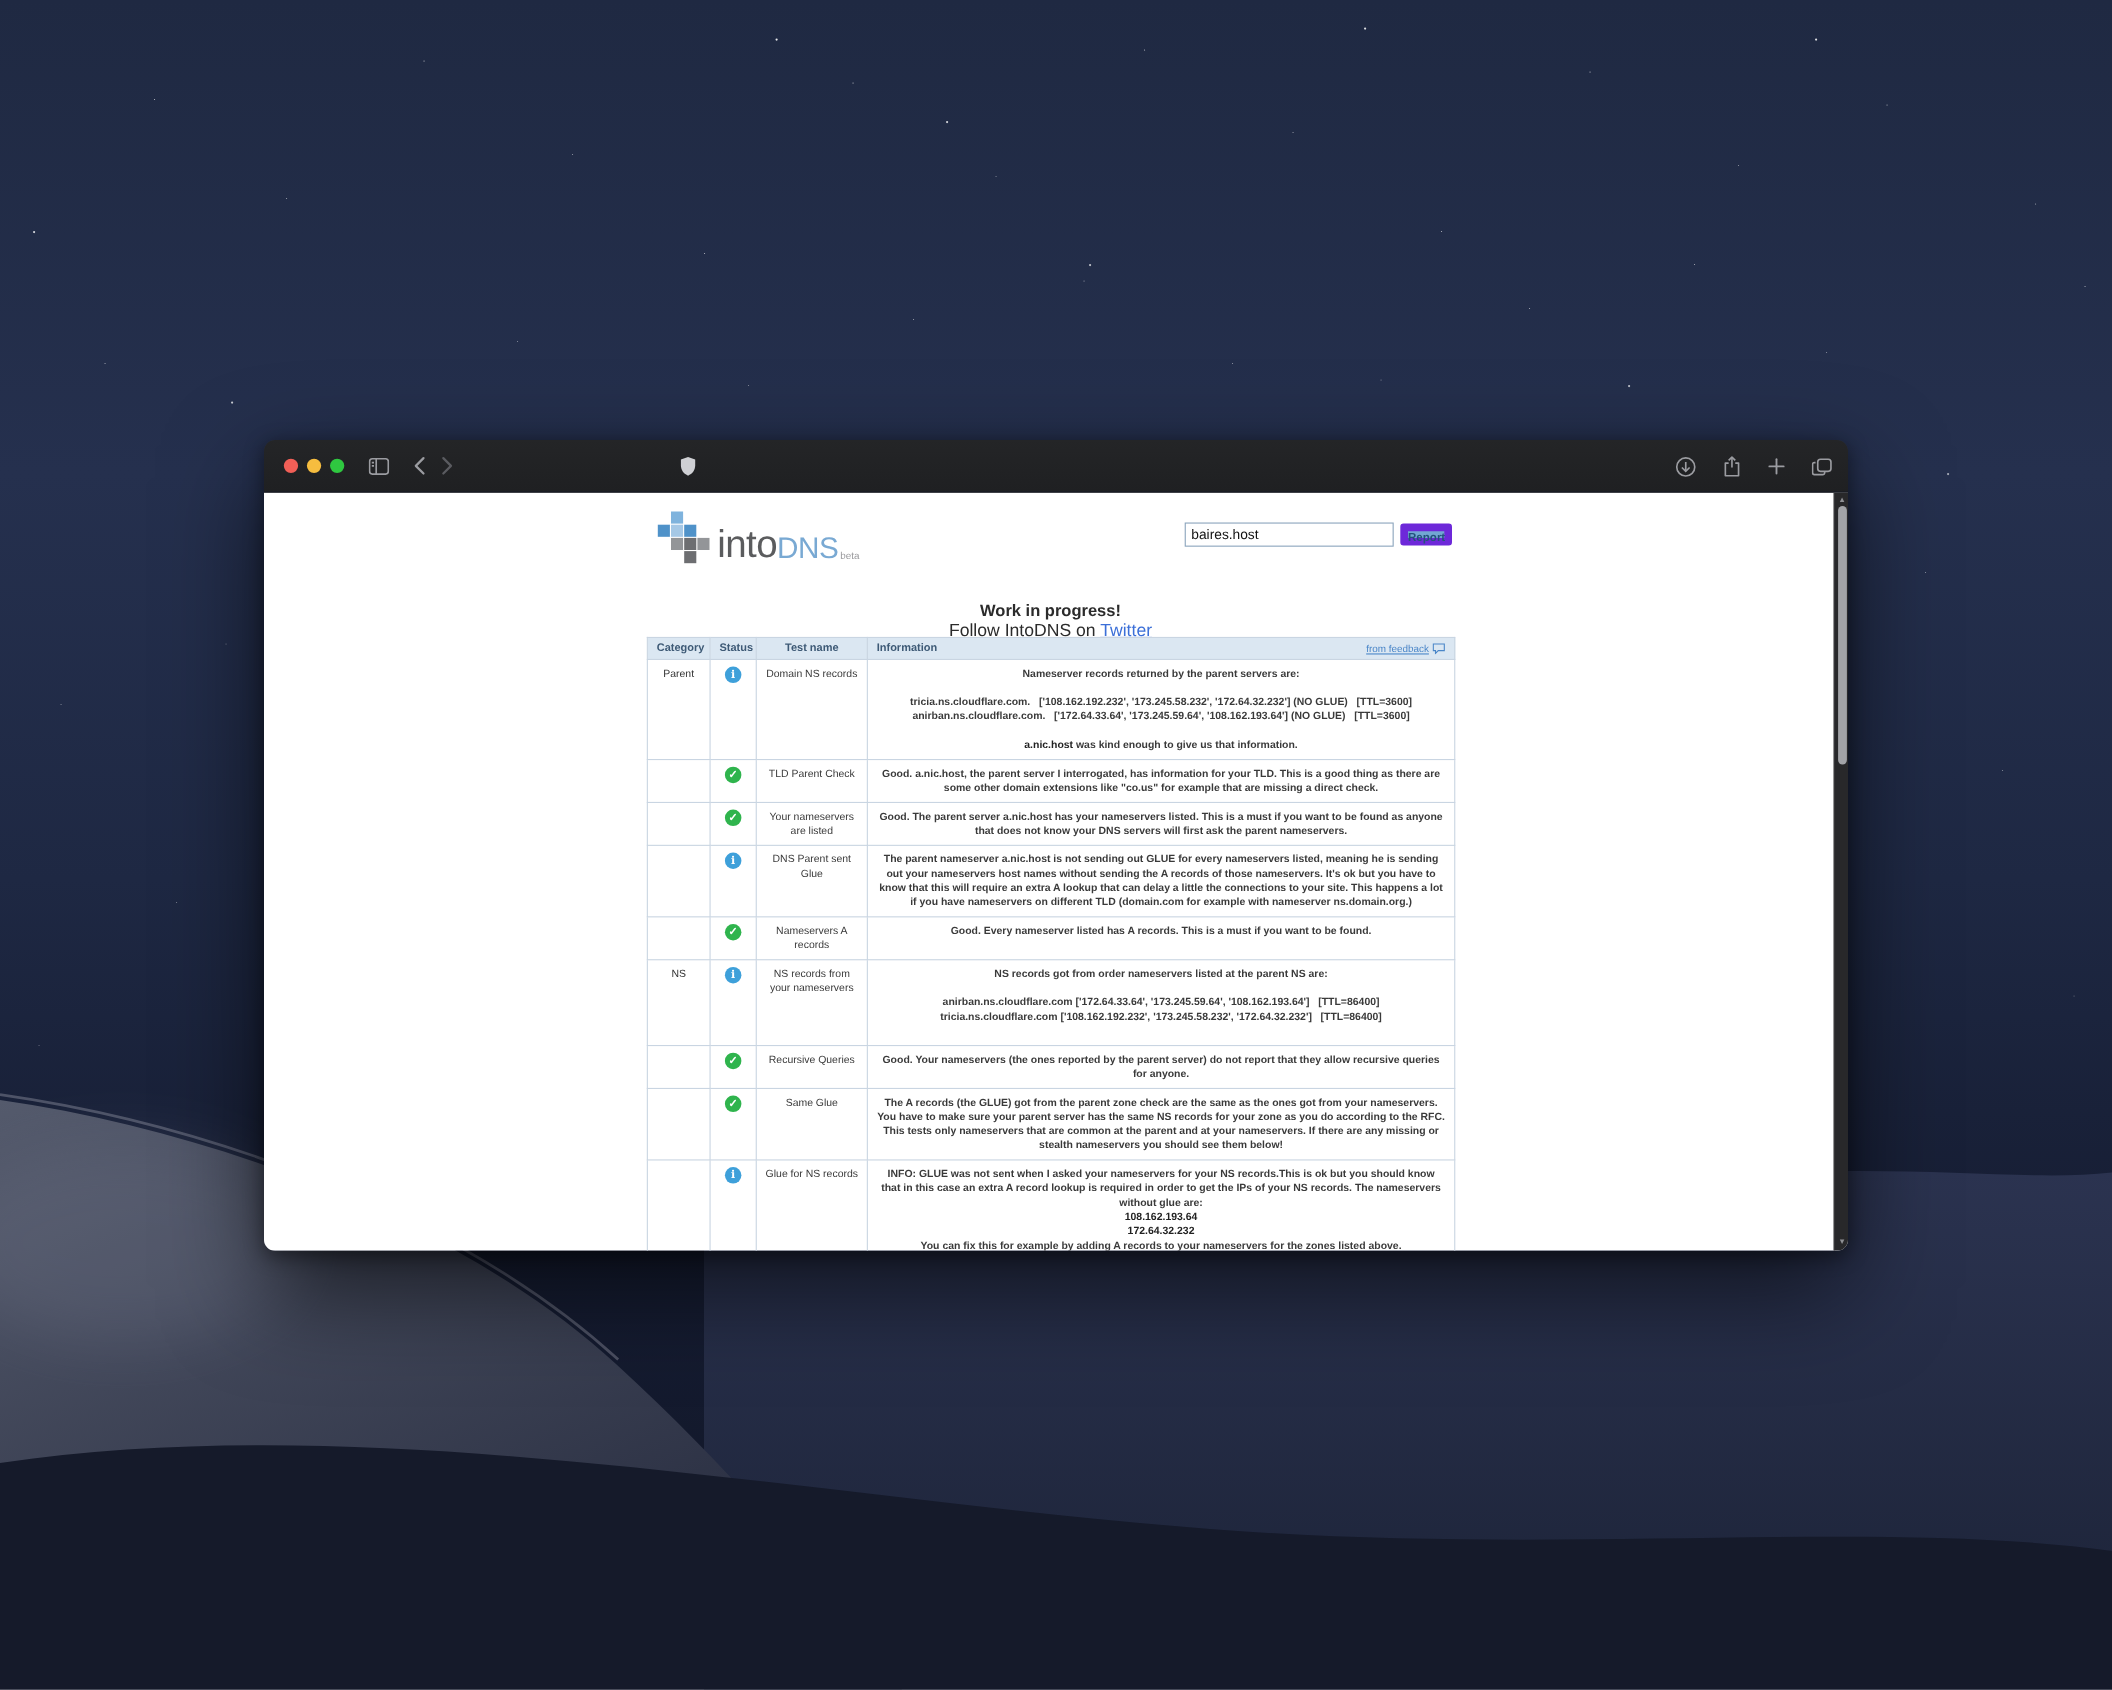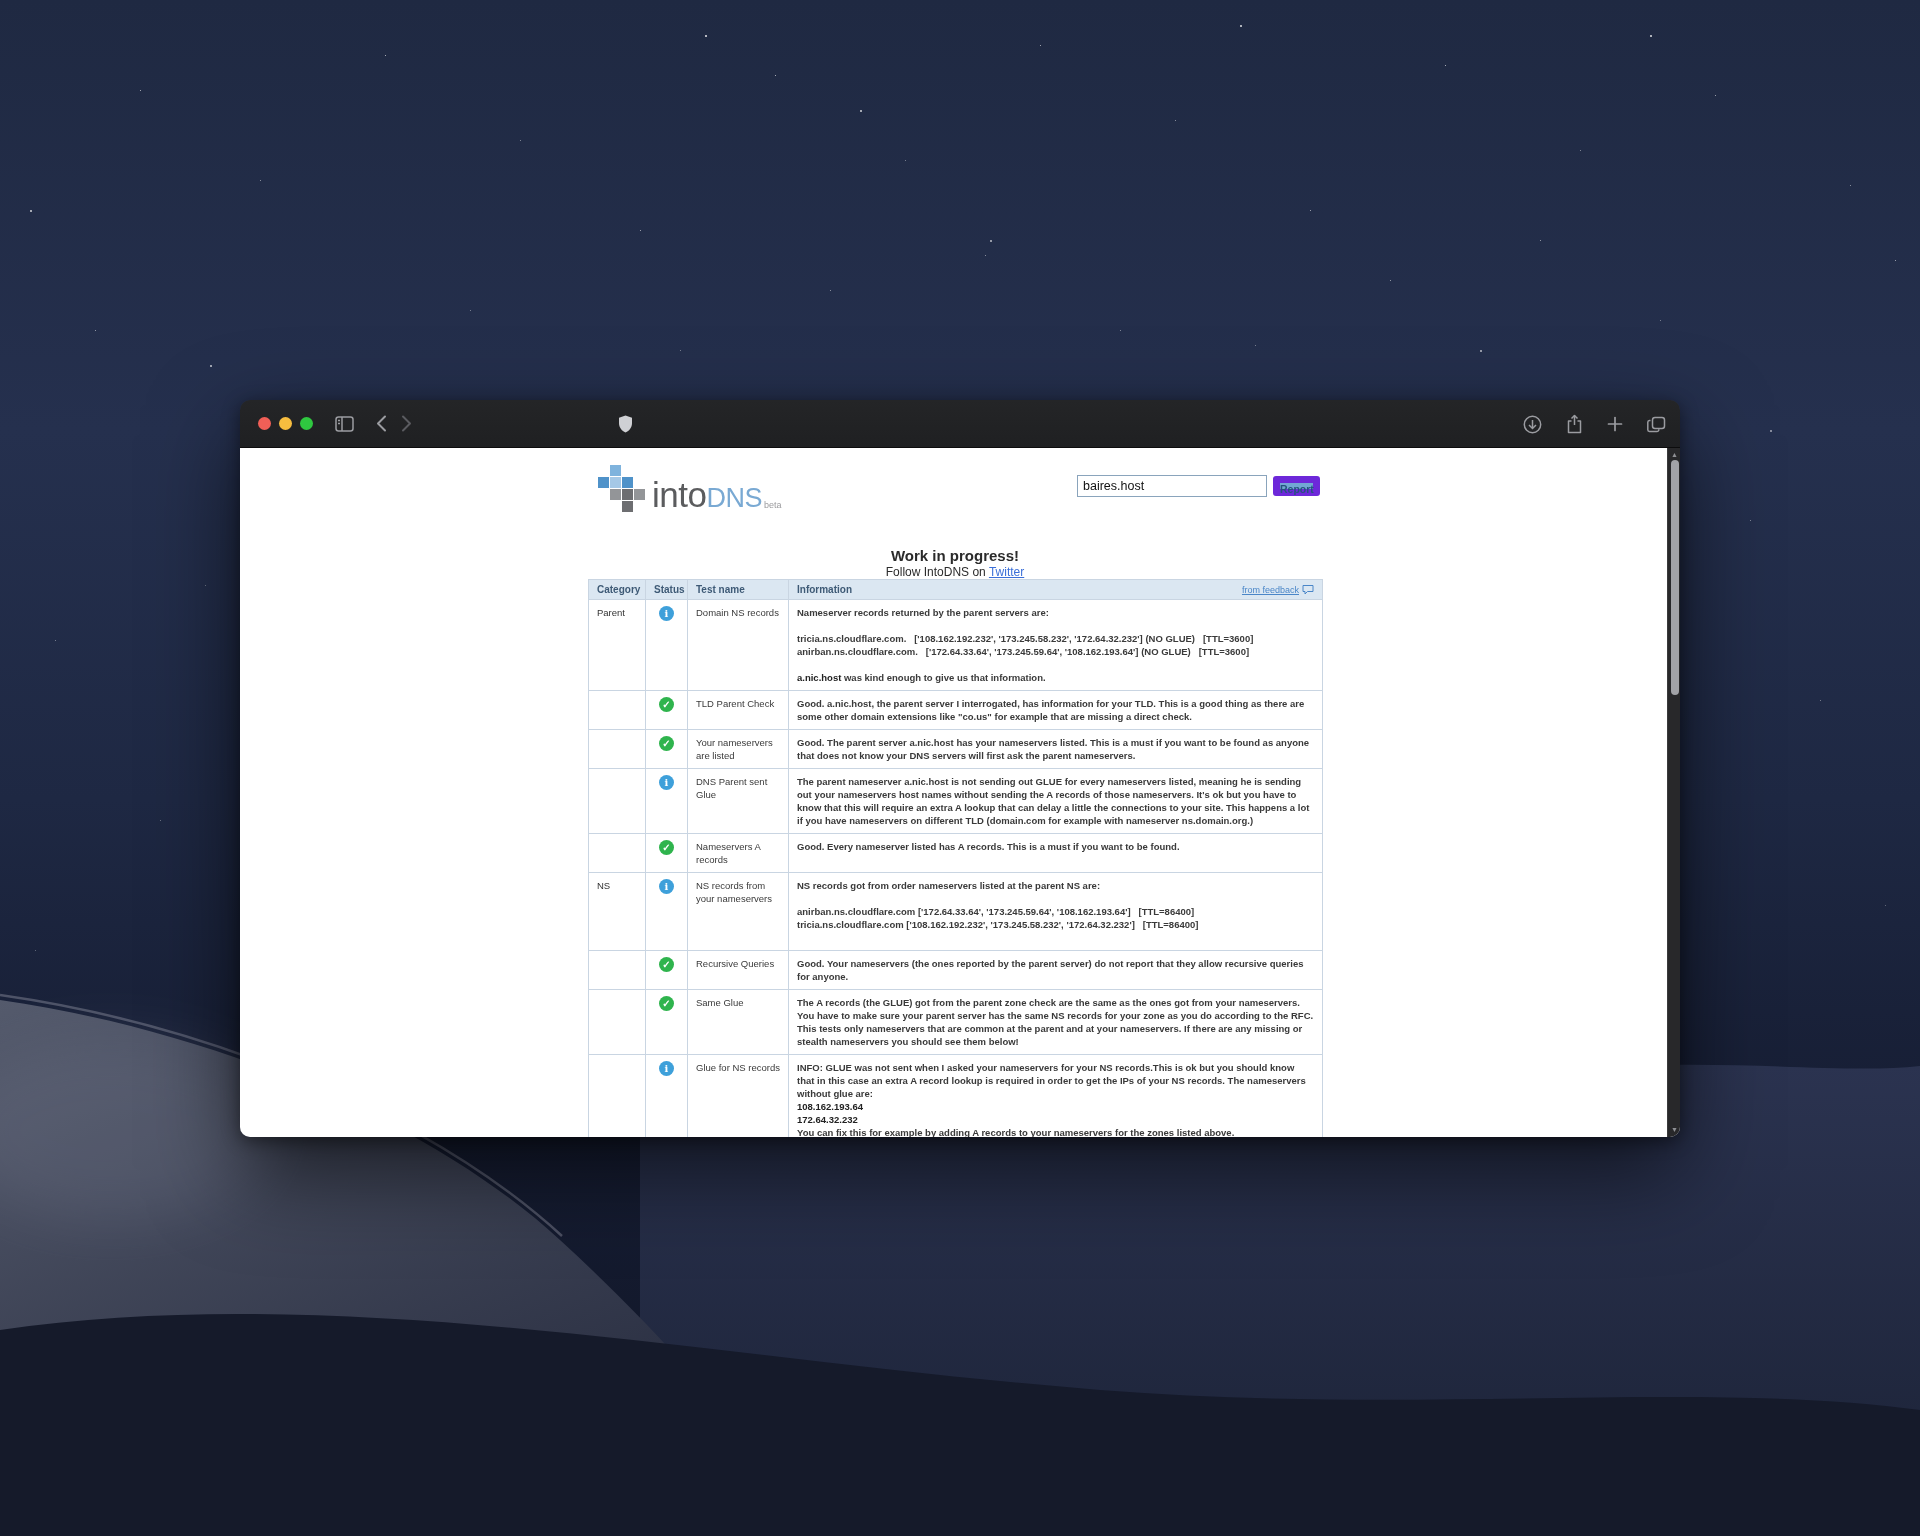--- a/index.html
+++ b/index.html
@@ -55,28 +55,28 @@
   .logo-into { font-size:35px; color:#5b5c5e; letter-spacing:-.5px; line-height:1; }
   .logo-dns  { font-size:27px; color:#79a9d3; letter-spacing:-.5px; line-height:1; }
   .logo-beta { font-size:9px; color:#9b9b9e; margin-left:2px; margin-bottom:2px; }
   .searchbox { position:absolute; left:837px; top:27px; width:190px; height:22px; border:1px solid #8aa4bc;
                font-size:12.5px; padding:0 5px; color:#111; font-family:"Liberation Sans",sans-serif; }
   .report-btn { position:absolute; left:1033px; top:28px; width:47px; height:20px; background:#72a7d3;
                 border:7px solid #6d28d9; border-radius:3px; color:#24527d; font-weight:bold; font-size:10.5px;
                 font-family:"Liberation Sans",sans-serif; }
   .notice { position:absolute; left:348px; top:99px; width:734px; text-align:center; color:#2b2b2b; }
   .notice-title { font-size:15px; font-weight:bold; }
-  .notice-sub { font-size:12px; margin-top:1px; }
+  .notice-sub { font-size:16px; margin-top:1px; }
   .notice-sub a { color:#3b6fd8; }
 
   table.dns { position:absolute; left:348px; top:131px; width:734px; border-collapse:collapse;
               font-size:9.5px; color:#3a3a3a; table-layout:fixed; }
   table.dns col.c-cat { width:57px; } table.dns col.c-status { width:42px; }
   table.dns col.c-test { width:101px; } table.dns col.c-info { width:534px; }
-  table.dns th, table.dns td { border:1px solid #c9d5e2; vertical-align:top; text-align:left; }
+  table.dns th, table.dns td { border:1px solid #c9d5e2; vertical-align:top; text-align:center; }
   table.dns th { background:#dbe7f2; color:#3e5a76; font-size:10px; padding:4px 8px; font-weight:bold; }
   table.dns td { padding:6px 8px; line-height:13px;margin-left:44px; }
   .th-info-wrap { display:flex; justify-content:space-between; align-items:center; }
   .feedback-link { font-weight:normal; font-size:9px; color:#4a86c8; text-decoration:underline;
                    display:inline-flex; align-items:center; gap:3px; }
   .td-status { text-align:center !important; }
   .sicon { display:inline-block; width:15px; height:15px; border-radius:50%; color:#fff; text-align:center;
            line-height:15px; font-size:10px; font-weight:bold; }
   .sicon.ok { background:#2fb44d; }
   .sicon.info { background:#3ea0da; font-family:"DejaVu Serif",serif; }

